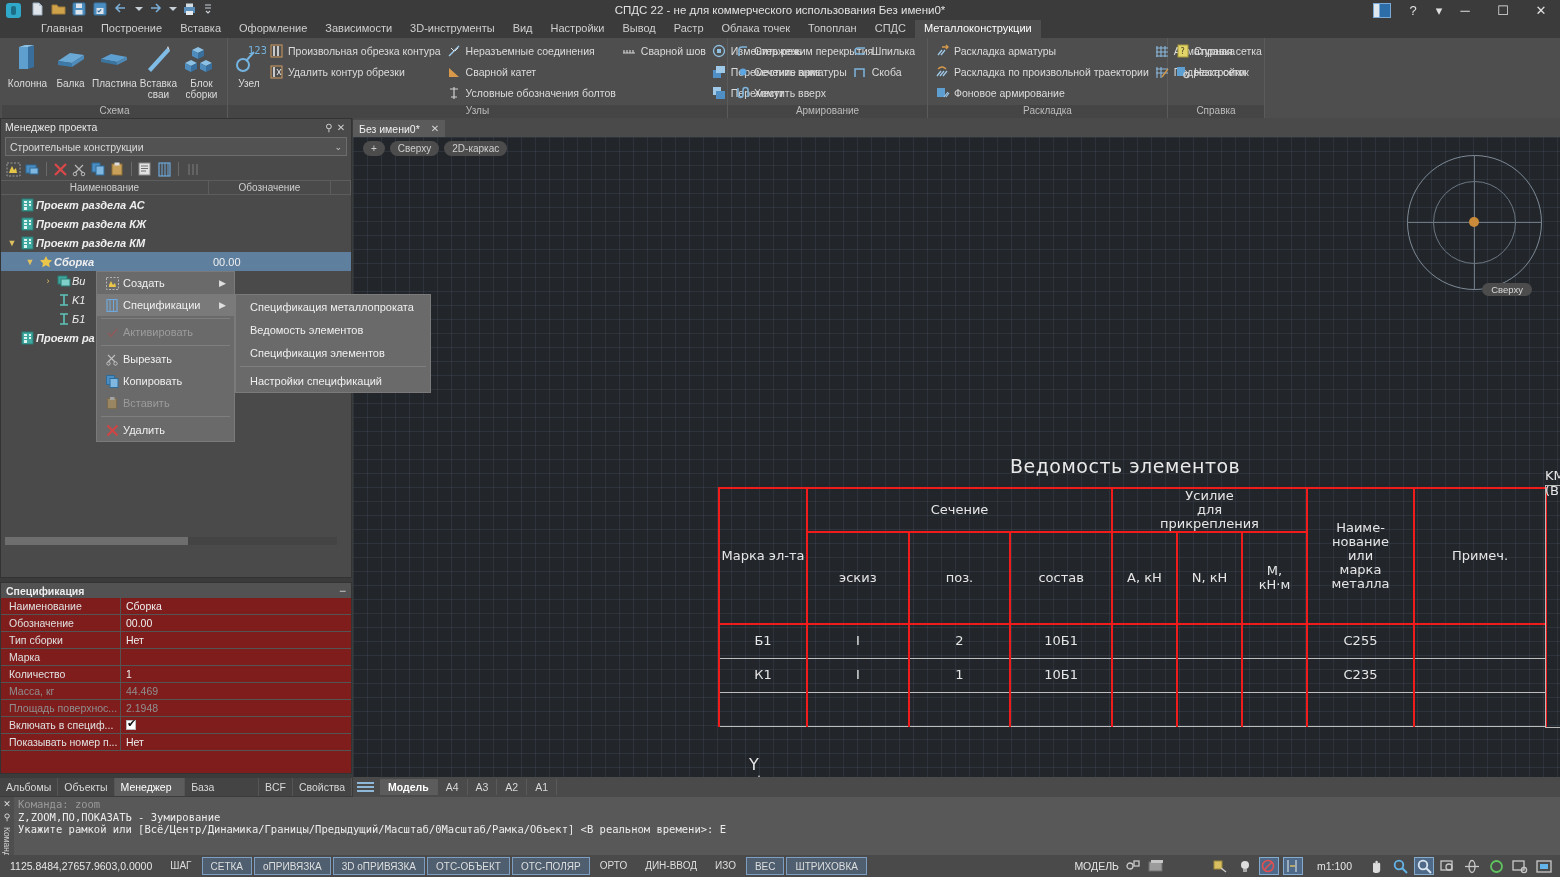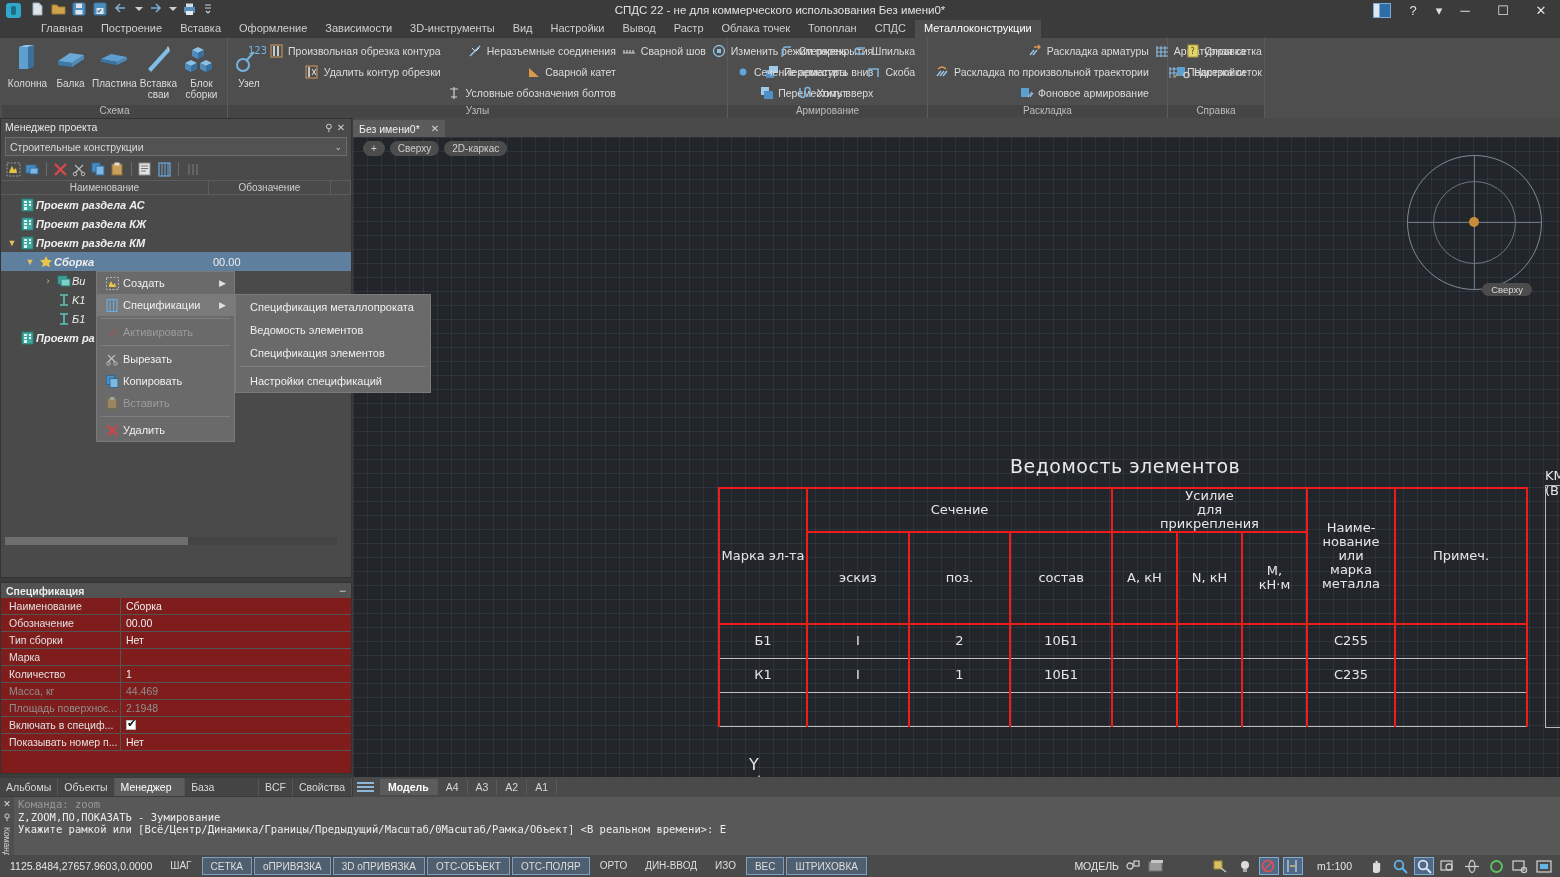--- a/index.html
+++ b/index.html
@@ -48,21 +48,21 @@
   .ribbon{
     position:absolute; top:38px; left:0; width:1560px; height:80px;
     background:#4e4e4e; display:flex; align-items:stretch; padding:0 2px;
   }
   .rgroup{ position:relative; display:flex; flex-direction:column; border-right:1px solid #5b5b5b; }
   .rgroup-body{ flex:1; display:flex; align-items:flex-start; padding:3px 4px 0 4px; }
   .rgroup-title{ height:13px; text-align:center; font-size:10px; color:#bdbdbd; background:#454545; }
   .big-btn{ width:47px; display:flex; flex-direction:column; align-items:center; padding-top:2px; }
   .big-btn .glyph{ height:34px; display:flex; align-items:flex-start; justify-content:center; }
   .big-btn .lbl{ font-size:10px; text-align:center; color:#dcdcdc; line-height:11px; margin-top:1px;}
-  .col{ display:flex; flex-direction:column; gap:2px;align-items:flex-end; }
+  .col{ display:flex; flex-direction:column; gap:2px; }
   .sm-btn{ display:flex; align-items:center; gap:4px; height:19px; padding:0 3px; white-space:nowrap; }
   .sm-btn .lbl{ font-size:10.5px; color:#dcdcdc; }
   .sm-ic{ width:15px;height:15px;flex:0 0 15px;display:flex;align-items:center;justify-content:center;}
 
   
   .pm{
     position:absolute; left:0; top:118px; width:352px; height:460px;
     background:#4a4a4a; border:1px solid #333;
   }
   .pm-head{ height:16px; background:#4a4a4a; display:flex; align-items:center; padding:0 4px; }
@@ -832,21 +832,21 @@
             <tr style="height:40px">
           <td rowspan="2" style="width:88px">
             <span style="white-space:pre-line">Марка эл-та</span>
           </td>
           <td colspan="3" style="width:305px">Сечение</td>
           <td colspan="3" style="width:195px">
             <span style="white-space:pre-line">Усилие
 для
 прикрепления</span>
           </td>
-          <td rowspan="2" style="width:88px">
+          <td rowspan="2" style="width:107px">
             <span style="white-space:pre-line">Наиме-
 нование
 или
 марка
 металла</span>
           </td>
           <td rowspan="2" style="width:132px">Примеч.</td>
         </tr>
         <tr style="height:92px">
           <td style="width:150px">эскиз</td>

